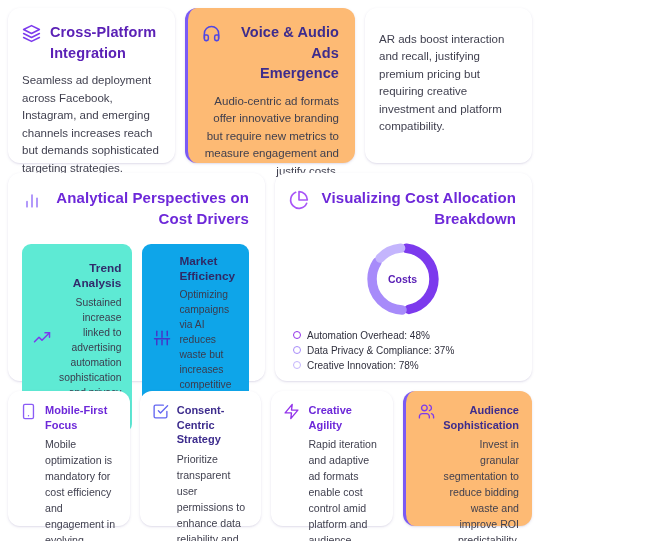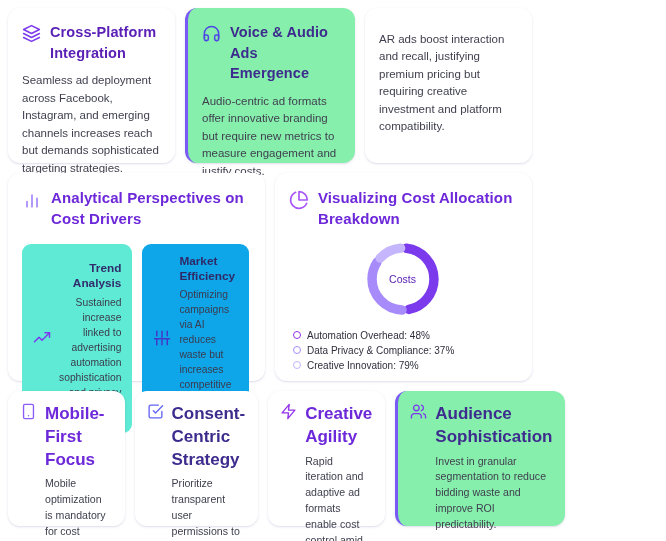--- a/index.html
+++ b/index.html
@@ -11,43 +11,44 @@
   }
   .page { width: 540px; height: 541px; padding: 8px 8px 6px 8px; display: flex; flex-direction: column; gap: 10px; }
 
   
   .card {
     background: #ffffff;
     border-radius: 12px;
     box-shadow: 0 1px 3px rgba(80,60,140,0.13), 0 1px 1px rgba(80,60,140,0.06);
   }
   .card.accent {
-    background: #86efac;
+    background: #fdba74;
     border-left: 3px solid #7a5af5;
+    text-align: right;
   }
 
   
   .row1 { display: flex; gap: 10px; height: 155px; }
   .row1 > .card { flex: 1 1 0; padding: 14px 16px 12px 14px; display: flex; flex-direction: column; }
   .feat-head { display: flex; align-items: flex-start; gap: 9px; }
   .feat-head .ico { flex: 0 0 auto; margin-top: 2px; }
   .feat-title {
     font-size: 14.5px; font-weight: 700; line-height: 1.42;
     color: #5b21b6; letter-spacing: .1px;
   }
   .feat-title.indigo { color: #3d2c8d; }
   .feat-body {
     margin-top: 9px; font-size: 11.5px; line-height: 1.52; color: #3f3f4e;
   }
   .pad-noicon { padding-left: 29px; }
 
   
   .row2 { display: flex; gap: 10px; height: 208px; }
   .panel { flex: 1 1 0; padding: 14px 16px 12px 14px; display: flex; flex-direction: column; }
-  .panel-head { display: flex; align-items: flex-start; gap: 9px; }
+  .panel-head { display: flex; align-items: flex-start; gap: 9px; text-align: right; }
   .panel-head .ico { flex: 0 0 auto; margin-top: 3px; }
   .panel-title {
     font-size: 15px; font-weight: 700; line-height: 1.42; color: #6d28d9; letter-spacing: .1px;
   }
 
   .subcards { display: flex; gap: 10px; margin-top: 14px; flex: 1; }
   .subcard {
     flex: 1 1 0; border-radius: 9px; padding: 10px 11px;
     display: flex; align-items: center; gap: 8px;
   }
@@ -56,30 +57,30 @@
   .subcard .ico { flex: 0 0 auto; }
   .subcard-title { font-size: 11.8px; font-weight: 700; color: #2f2a66; line-height: 1.3; }
   .subcard.a .subcard-title { color: #312b6b; }
   .subcard-body { margin-top: 3px; font-size: 10.3px; line-height: 1.46; color: #3b3b4d; }
 
   
   .donut-wrap { flex: 1; display: flex; flex-direction: column; align-items: center; justify-content: flex-start; padding-top: 6px; }
   .donut { position: relative; width: 86px; height: 86px; }
   .donut-label {
     position: absolute; inset: 0; display: flex; align-items: center; justify-content: center;
-    font-size: 10.5px; font-weight: 400; color: #5b21b6; text-align: center;
+    font-size: 10.5px; font-weight: 700; color: #5b21b6; text-align: center;
   }
   .legend { align-self: flex-start; margin-top: 8px; margin-left: 4px; display: flex; flex-direction: column; gap: 4px; }
   .legend-item { display: flex; align-items: center; gap: 6px; font-size: 10px; color: #2f2f3d; }
   .legend-dot { width: 8px; height: 8px; border-radius: 50%; border: 1.3px solid #8b5cf6; background: transparent; }
 
   
   .row3 { display: flex; gap: 10px; height: 135px; }
   .row3 > .card { flex: 1 1 0; padding: 12px 13px 10px 12px; display: flex; gap: 8px; align-items: flex-start; }
-  .mini-title { font-size: 17px; font-weight: 700; color: #6d28d9; line-height: 1.34; }
+  .mini-title { font-size: 11px; font-weight: 700; color: #6d28d9; line-height: 1.34; }
   .mini-title.indigo { color: #3d2c8d; }
   .mini-body { margin-top: 5px; font-size: 10.6px; line-height: 1.5; color: #3f3f4e; }
   .ico svg { display: block; }
 </style>
 </head>
 <body>
 
 <div class="page">
 
   <div class="row1">
@@ -197,21 +198,21 @@
           <div class="legend-item">
             <span class="legend-dot" style="border-color:#9333ea"></span>
             <span>Automation Overhead: 48%</span>
           </div>
           <div class="legend-item">
             <span class="legend-dot" style="border-color:#a78bfa"></span>
             <span>Data Privacy &amp; Compliance: 37%</span>
           </div>
           <div class="legend-item">
             <span class="legend-dot" style="border-color:#c4b5fd"></span>
-            <span>Creative Innovation: 79%</span>
+            <span>Creative Innovation: 78%</span>
           </div>
         </div>
       </div>
     </div>
 
   </div>
 
   <div class="row3">
 
     <div class="card">

